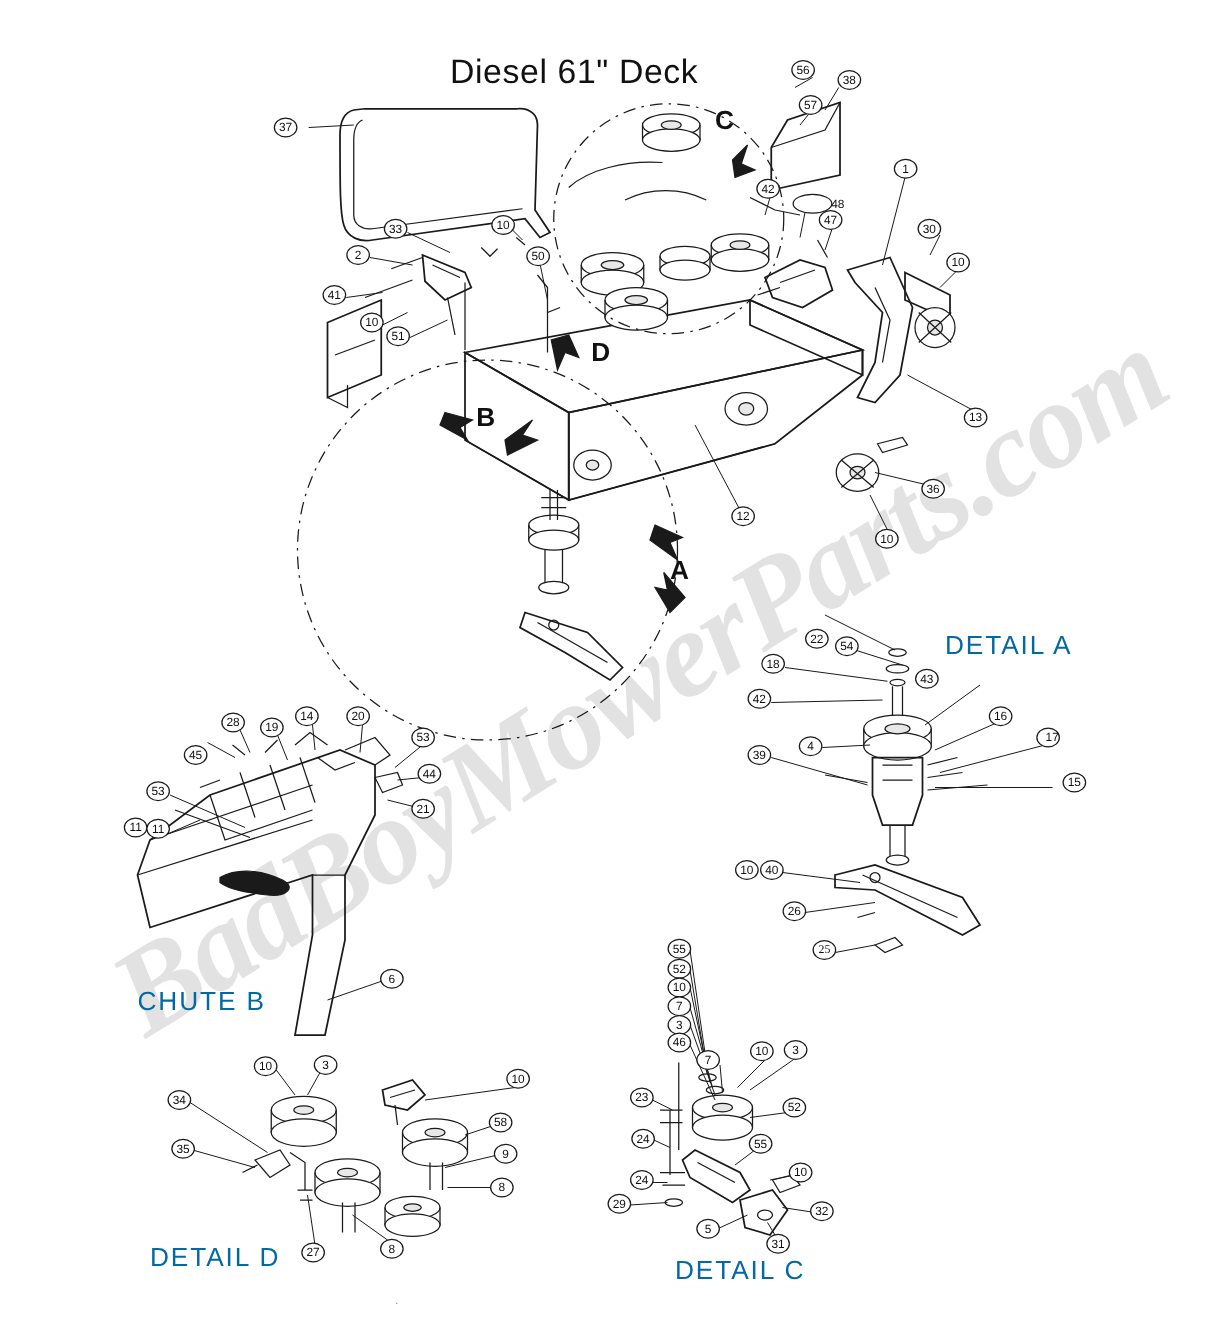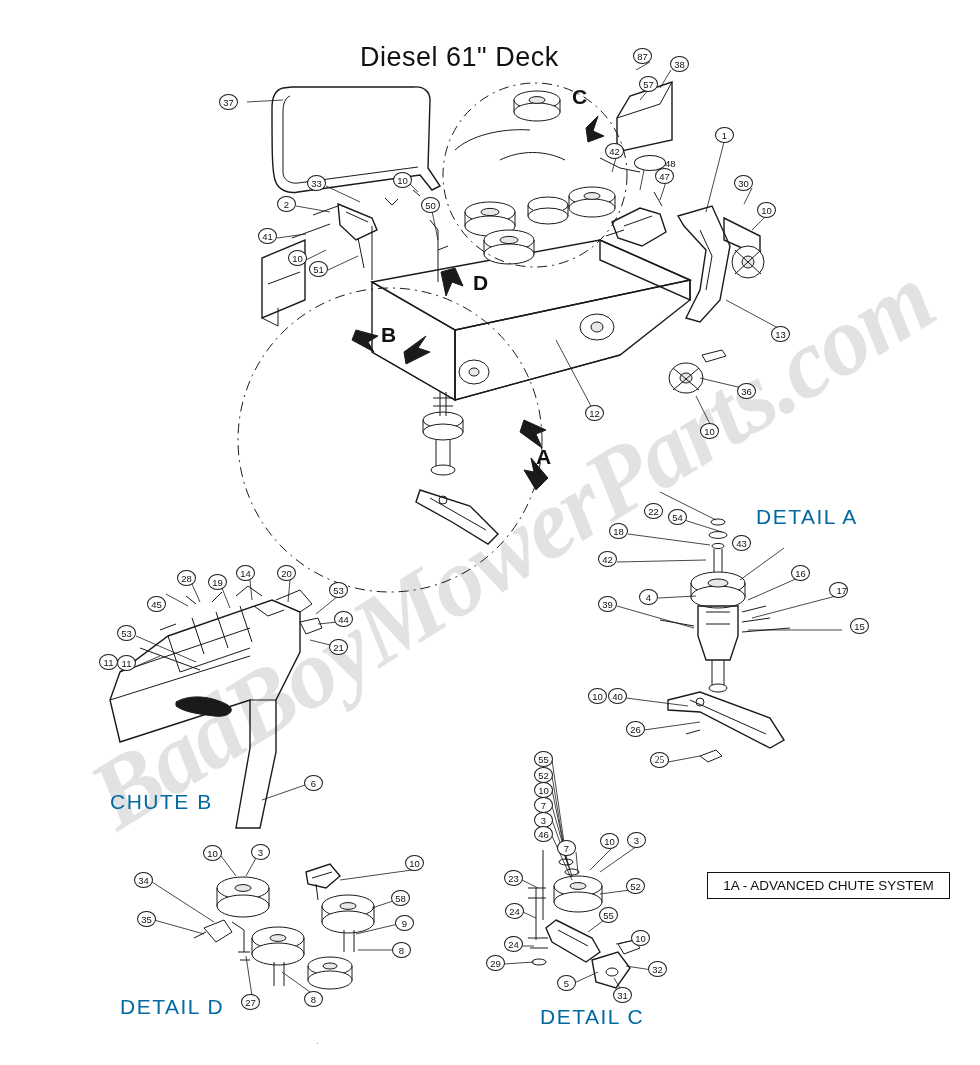--- a/index.html
+++ b/index.html
@@ -406,29 +406,26 @@
   <div class="detail-title" style="left:756px; top:505px;">DETAIL  A</div>
   <div class="detail-title" style="left:110px; top:790px;">CHUTE  B</div>
   <div class="detail-title" style="left:540px; top:1005px;">DETAIL  C</div>
   <div class="detail-title" style="left:120px; top:995px;">DETAIL  D</div>
 
   <div class="section-letter" style="left:536px; top:445px;">A</div>
   <div class="section-letter" style="left:381px; top:323px;">B</div>
   <div class="section-letter" style="left:572px; top:85px;">C</div>
   <div class="section-letter" style="left:473px; top:271px;">D</div>
 
-  <div class="legend-box">
-    <span>1A - ADVANCED CHUTE SYSTEM</span>
-  </div>
 
   <div class="bottom-mark">.</div>
 
   <div id="callout-layer">
       <div class="callout" style="left: 219px; top: 94px;">37</div>
-      <div class="callout" style="left: 633px; top: 48px;">87</div>
+      <div class="callout" style="left: 633px; top: 48px;">56</div>
       <div class="callout" style="left: 670px; top: 56px;">38</div>
       <div class="callout" style="left: 639px; top: 76px;">57</div>
       <div class="callout" style="left: 715px; top: 127px;">1</div>
       <div class="callout" style="left: 605px; top: 143px;">42</div>
       <div class="callout" style="left: 634px; top: 155px; padding-left: 30px;">48</div>
       <div class="callout" style="left: 655px; top: 168px;">47</div>
       <div class="callout" style="left: 307px; top: 175px;">33</div>
       <div class="callout" style="left: 393px; top: 172px;">10</div>
       <div class="callout" style="left: 734px; top: 175px;">30</div>
       <div class="callout" style="left: 757px; top: 202px;">10</div>

